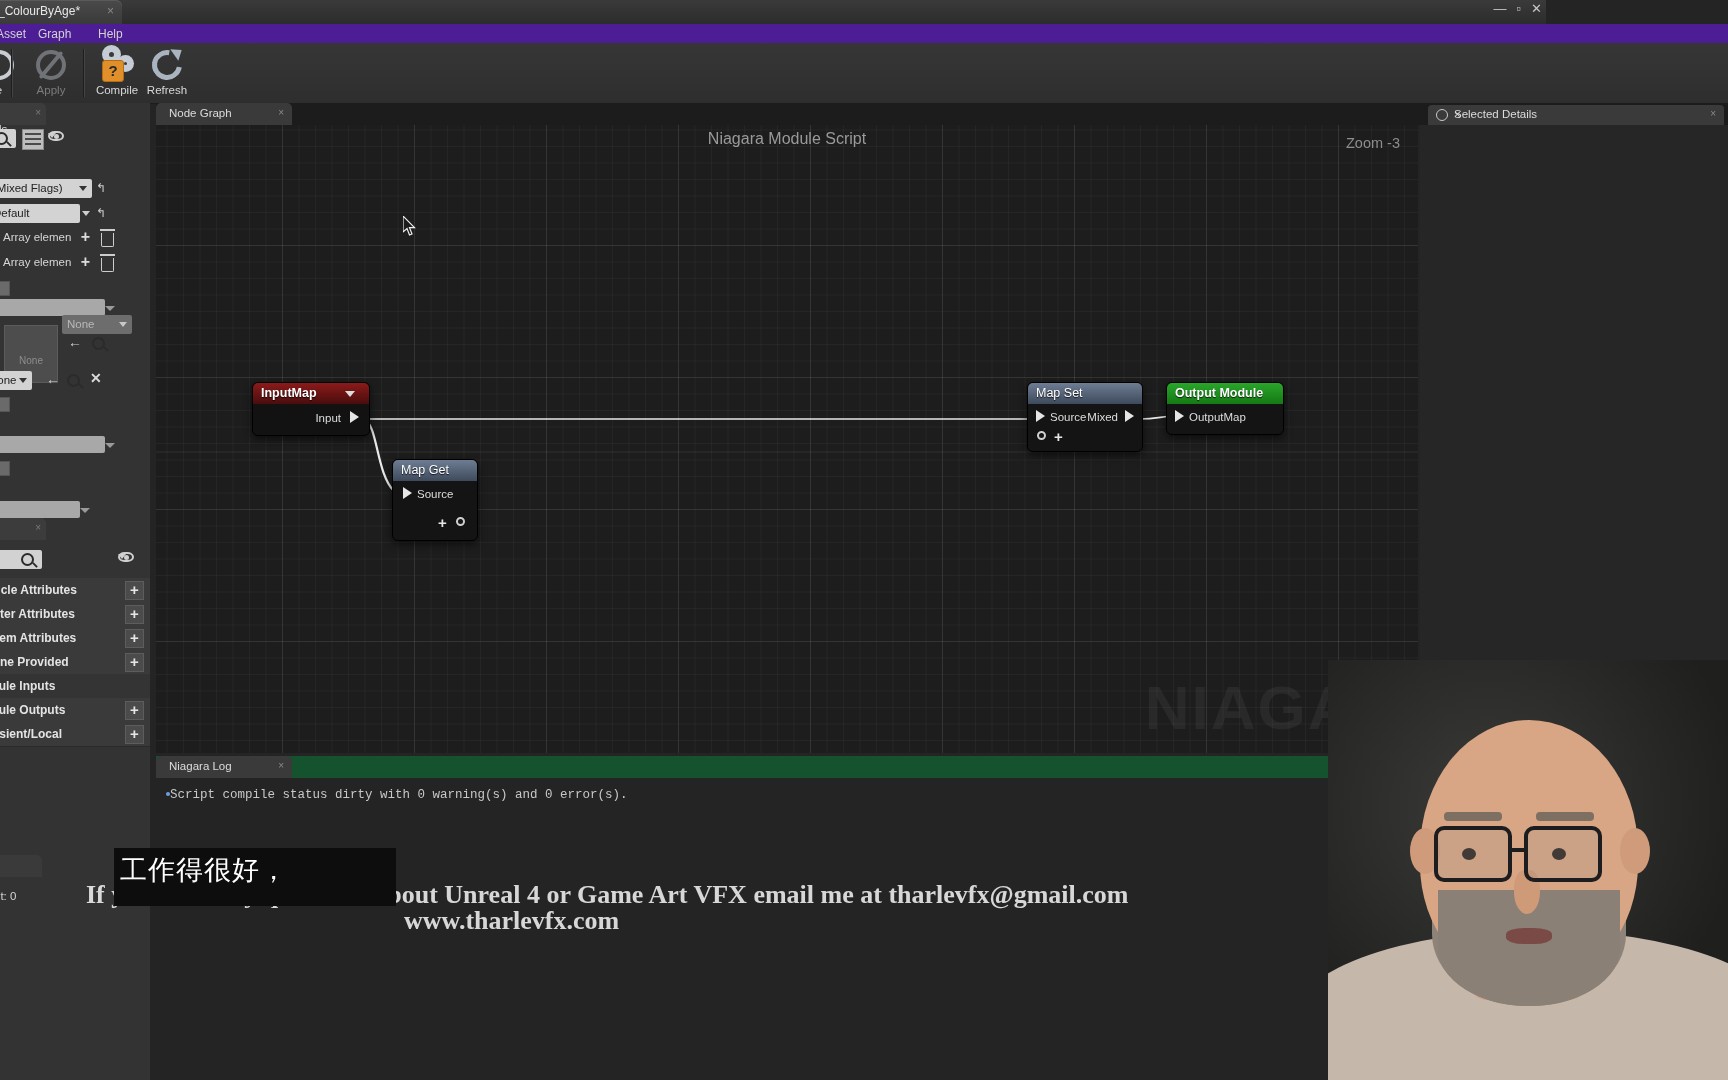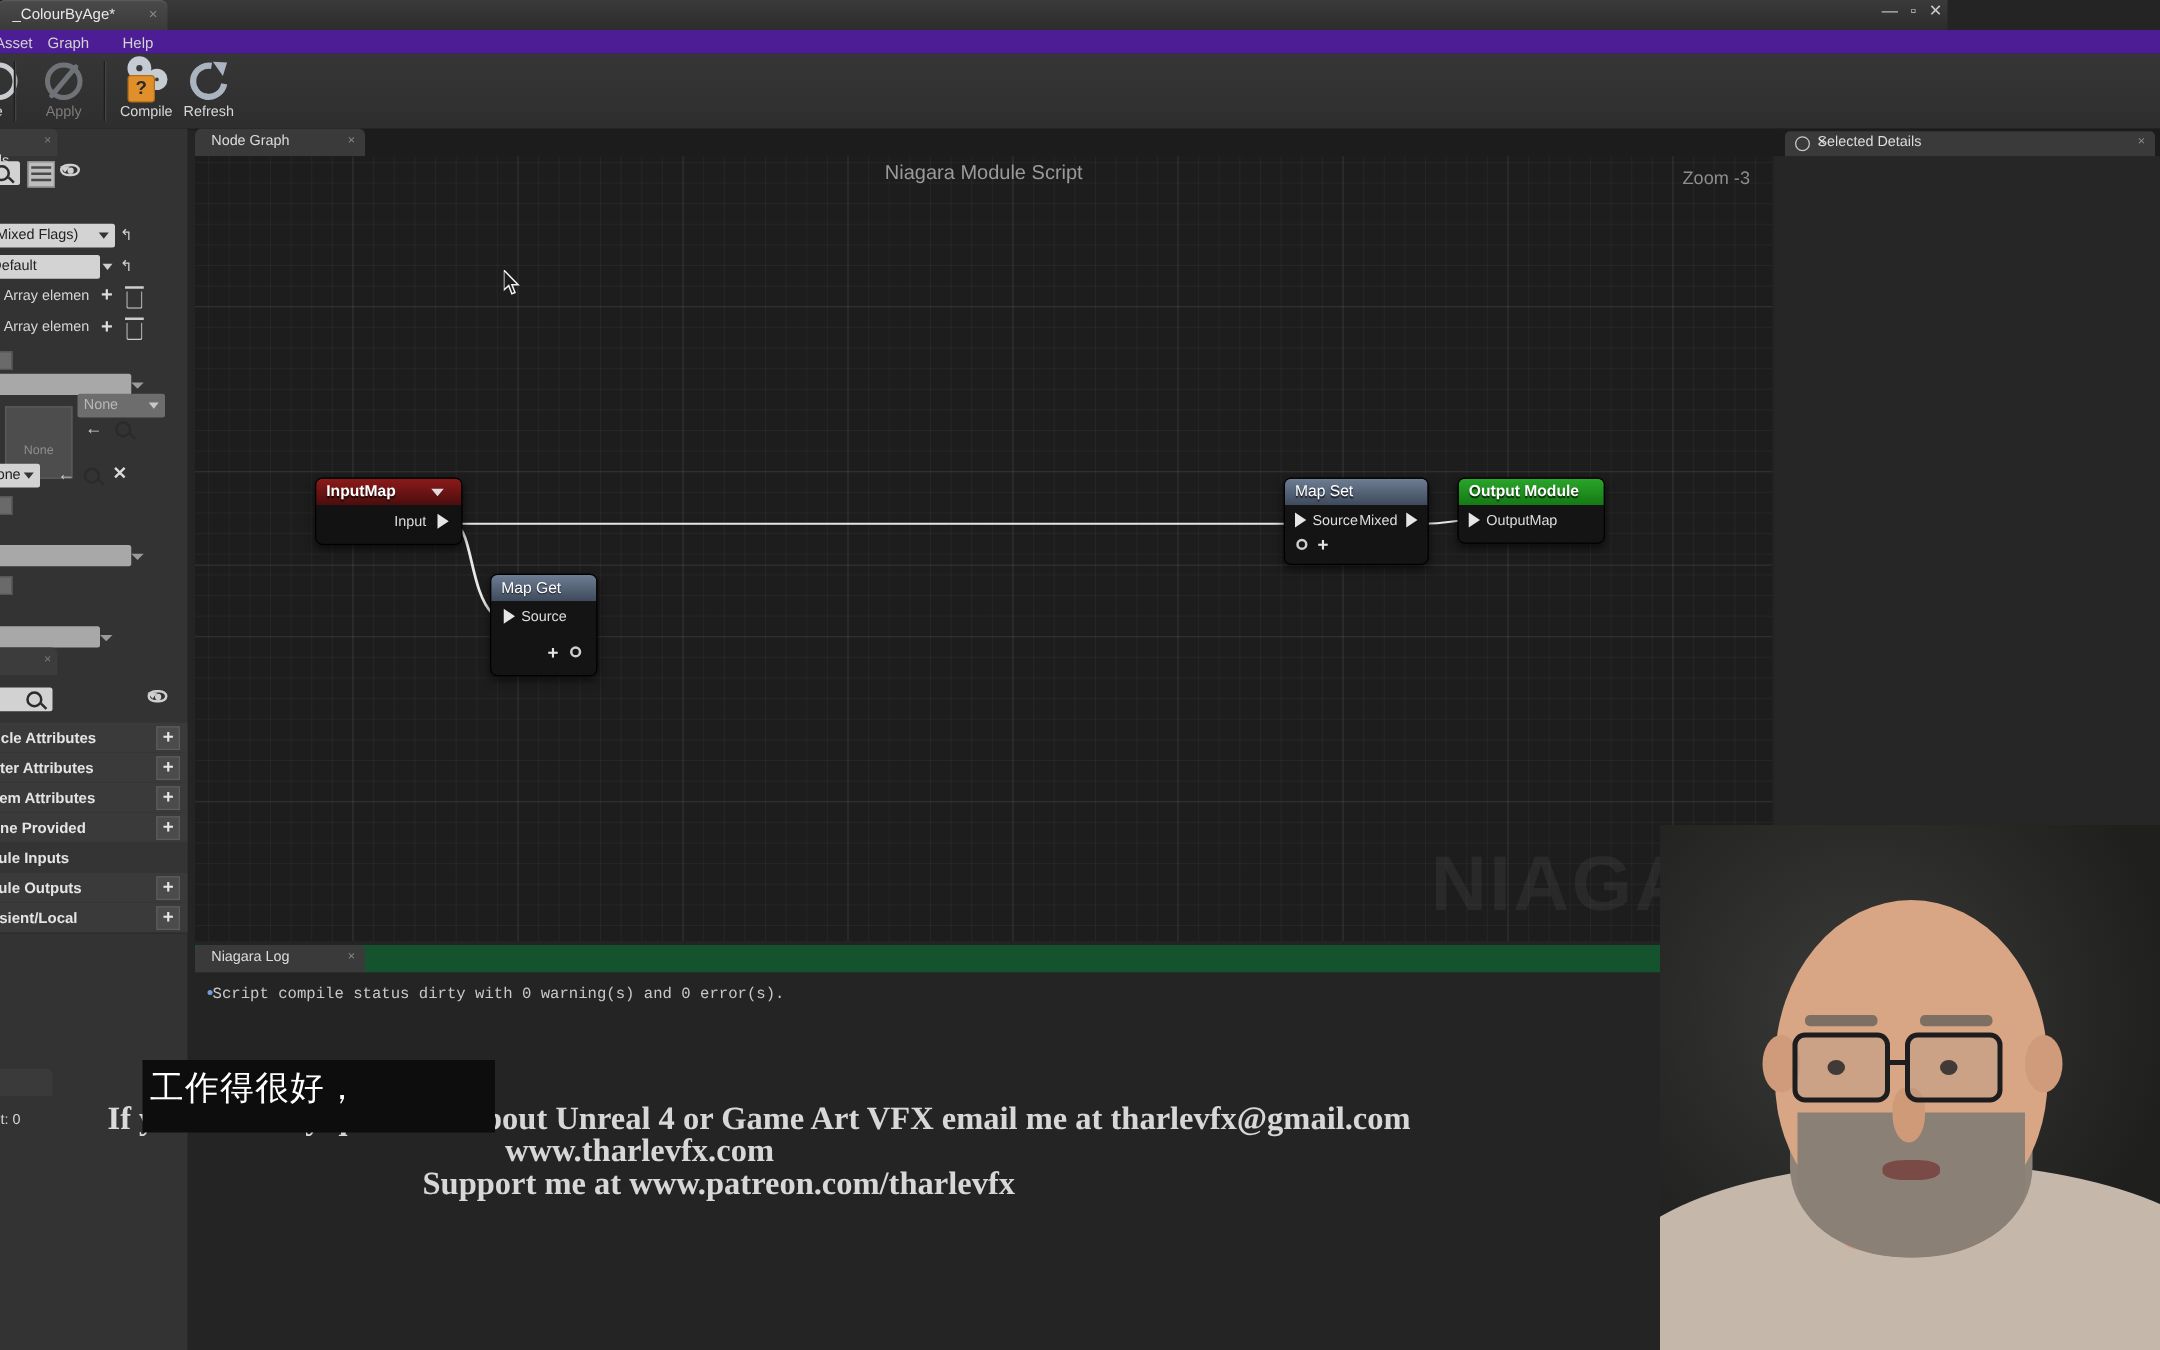--- a/index.html
+++ b/index.html
@@ -1,21 +1,21 @@
 <!DOCTYPE html>
 <html><head>
 <meta charset="utf-8">
 <style>
   html,body{margin:0;padding:0;background:#1a1a1a;}
   body{width:1728px;height:1080px;overflow:hidden;font-family:"Liberation Sans",sans-serif;
        -webkit-font-smoothing:antialiased;}
   #app{position:relative;width:1728px;height:1080px;background:#242424;overflow:hidden;}
 
   
-  .titlebar{position:absolute;left:12px;top:0;width:1546px;height:24px;
+  .titlebar{position:absolute;left:0;top:0;width:1546px;height:24px;
     background:linear-gradient(#3a3a3a,#2c2c2c);border-bottom:1px solid #141414;}
   .asset-tab{position:absolute;left:-14px;top:0;width:136px;height:24px;
     background:linear-gradient(#4a4a4a,#3a3a3a);
     border-top-left-radius:6px;border-top-right-radius:6px;
     box-shadow:inset 0 1px 0 #5a5a5a;}
   .asset-tab .lbl{position:absolute;left:12px;top:4px;font-size:12px;color:#e8e8e8;white-space:nowrap;}
   .asset-tab .x{position:absolute;right:8px;top:4px;font-size:12px;color:#8a8a8a;}
   .win-btns{position:absolute;right:4px;top:2px;display:flex;gap:10px;align-items:center;}
   .win-btns span{font-size:13px;color:#c8c8c8;line-height:1;}
 
@@ -460,21 +460,20 @@
       <div class="x">×</div>
     </div>
   </div>
   <div class="logpanel">
     <div class="logbullet"></div>
     <div class="logline">Script compile status dirty with 0 warning(s) and 0 error(s).</div>
   </div>
 
   <div class="promo l1">If you have any questions about Unreal 4 or Game Art VFX email me at tharlevfx@gmail.com</div>
   <div class="promo l2">www.tharlevfx.com</div>
-  <div class="promo l3">Support me at www.patreon.com/tharlevfx</div>
 
   <div class="subbox"></div>
   <div class="subtext a">工作得很好，</div>
 
   <div class="cam">
     <div class="bg"></div>
     <div class="shirt"></div>
     <div class="neck"></div>
     <div class="beard"></div>
     <div class="head"></div>

